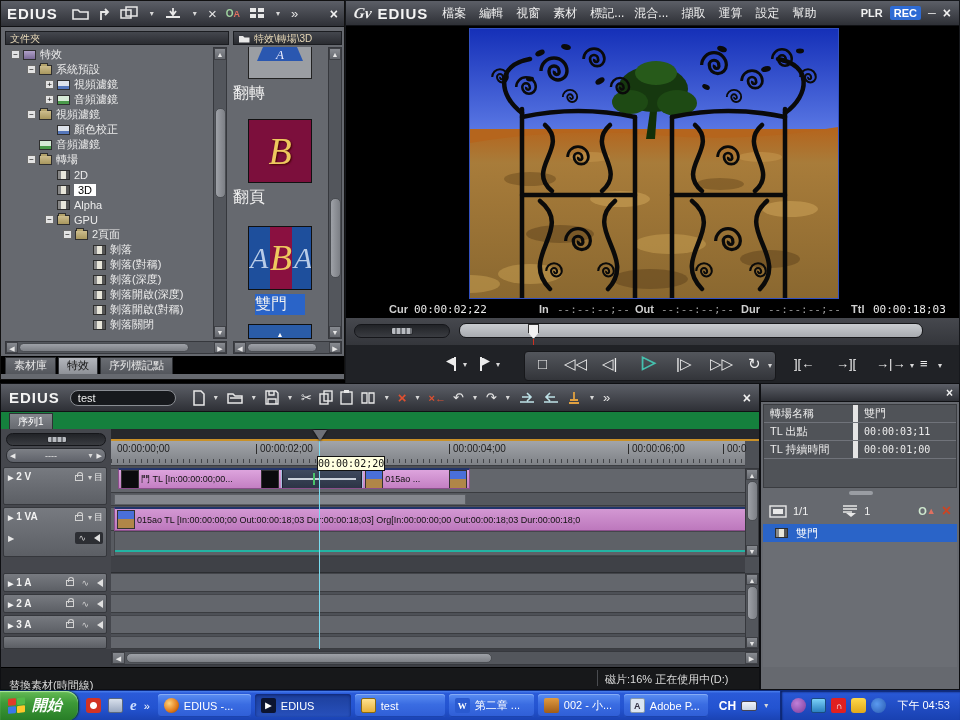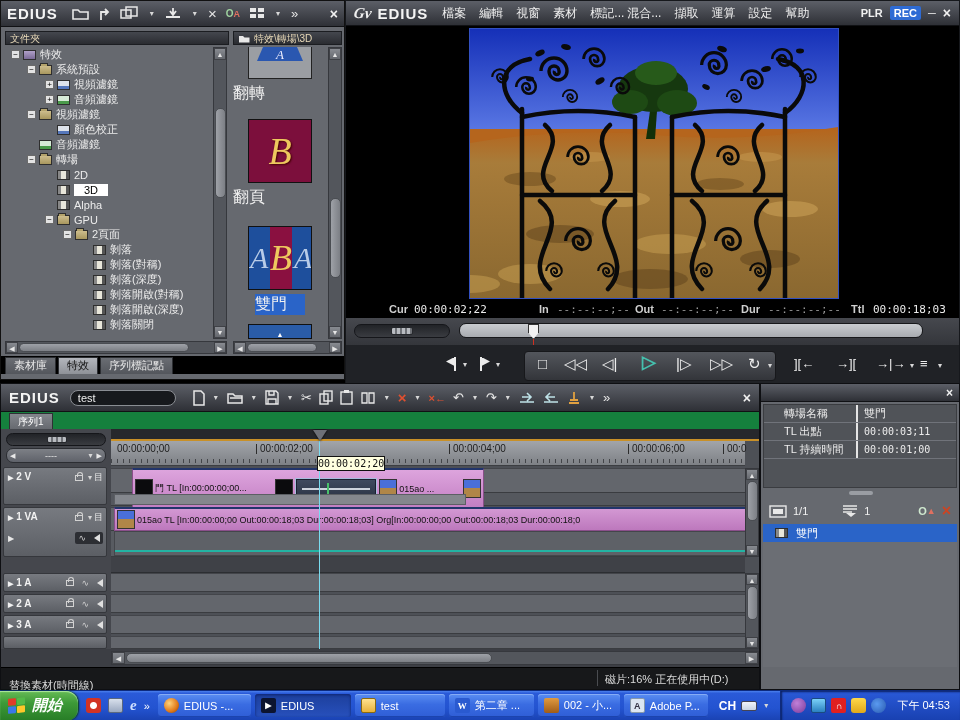--- a/index.html
+++ b/index.html
@@ -17,21 +17,21 @@
   .tree{font-size:11px;color:#ececec}
   .trow{height:15px;display:flex;align-items:center}
   .exp{width:9px;height:9px;background:#e3e3e3;border:1px solid #6b6b6b;color:#000;font-size:8px;line-height:7px;text-align:center;margin-right:3px;flex:none}
   .tico{width:13px;height:10px;margin-right:4px;flex:none;border:1px solid #2e2e2e;position:relative}
   .ico-folder{background:linear-gradient(#cdbd8d,#a8975e)}
   .ico-folder::before{content:'';position:absolute;top:-3px;left:0;width:6px;height:2px;background:#b3a36c;border:1px solid #2e2e2e;border-bottom:none}
   .ico-root{background:linear-gradient(#b0a0c8,#7a6a96)}
   .ico-vf{background:#dde2ea;box-shadow:inset 0 -3px #5577bb}
   .ico-af{background:#d7ead7;box-shadow:inset 0 -3px #4a9a4a}
   .ico-tr{background:#e8e6da;box-shadow:inset 3px 0 #888, inset -3px 0 #555}
-  .sel-node{background:#fff;color:#000;padding:0 10px}
+  .sel-node{background:#fff;color:#000;padding:0 4px}
   .sbtrack{background:#53565c;border:1px solid #36383d}
   .sbthumb{background:linear-gradient(90deg,#9ea1a7,#7c7f85);border:1px solid #4a4d52;border-radius:5px}
   .sbthumb.h{background:linear-gradient(#9ea1a7,#7c7f85)}
   .sbbtn{background:linear-gradient(#888b91,#65686e);border:1px solid #3f4146;color:#e6e6e6;font-size:7px;text-align:center;line-height:11px}
   .fxtab{height:17px;padding:0 8px;font-size:11px;color:#e8e8e8;background:linear-gradient(#6a6d73,#53565c);border:1px solid #2c2e32;border-bottom:none;display:flex;align-items:center}
   .fxtab.on{background:linear-gradient(#b3b6bc,#8f9298);color:#101010}
   .thumblabel{font-size:16px;color:#f0f0f0;text-align:left}
   
   .menuitem{color:#f0f0f0;font-size:12px;margin-right:13px}
   .tclabel{color:#cfcfcf;font-size:11px;font-weight:bold}
@@ -52,21 +52,21 @@
   .clip{background:linear-gradient(#dda4dd,#c37fc3);border:1px solid #8a4f8a;border-top:2px solid #22356b;font-size:9px;color:#111;display:flex;align-items:center;overflow:hidden;white-space:nowrap}
   .blackthumb{width:18px;height:19px;background:#0b0b0d;border:1px solid #333;flex:none;margin:0 2px}
   .mini-land{width:18px;height:19px;flex:none;margin:0 2px;border:1px solid #333;background:linear-gradient(180deg,#4a6fd8 0 45%,#b08648 45% 100%)}
   .transition-box{background:linear-gradient(#404b60,#2b3344);border:1px solid #a8bedd;box-shadow:inset 0 0 0 1px #1a2030;position:relative;flex:none}
   .transition-box::before{content:'';position:absolute;left:6px;right:6px;top:9px;height:2px;background:#cdd3dc}
   .transition-box::after{content:'';position:absolute;left:38%;top:4px;bottom:4px;width:2px;background:#49c26a}
   .statusbar{background:#17181a;border-top:1px solid #000;color:#dcdcdc;font-size:11px}
   .tooltip{background:#ffffdf;border:1px solid #111;color:#111;font-size:10px;line-height:13px;text-align:center;font-family:"DejaVu Sans Mono",monospace}
   
   .iprow{display:flex;height:18px;border-bottom:1px solid #70737a;font-size:11px;color:#ececec;align-items:center}
-  .iprow .l{width:94px;padding-left:20px;border-right:2px solid #e5e5e5;height:100%;display:flex;align-items:center}
+  .iprow .l{width:94px;padding-left:6px;border-right:5px solid #e5e5e5;height:100%;display:flex;align-items:center}
   .iprow .v{padding-left:6px;font-family:"DejaVu Sans Mono",monospace;font-size:10px}
   
   .taskbar{background:linear-gradient(#4a80ee,#2a5ad8 8%,#2353d0 60%,#1a43b4);border-top:1px solid #0d2a7e}
   .startbtn{background:linear-gradient(#66bb55,#3d9a38 40%,#277c26);border-radius:0 12px 12px 0;box-shadow:inset 0 1px 1px #b0e8a0,1px 0 2px #0a3a0a;color:#fff;font-weight:bold;font-style:italic;font-size:15px;display:flex;align-items:center;gap:6px;padding:0 16px 0 8px}
   .winflag{width:18px;height:16px;display:grid;grid-template-columns:8px 8px;grid-template-rows:7px 7px;gap:1px;transform:skewY(-6deg)}
   .winflag span{border-radius:1px}
   .taskbtn{height:23px;border-radius:3px;background:linear-gradient(#5a8ef2,#3a6ce2 45%,#2f5ed6);box-shadow:inset 0 1px #86acf6,inset 0 -1px #1c44ae;color:#fff;font-size:11px;display:flex;align-items:center;gap:5px;padding:0 6px;overflow:hidden;white-space:nowrap}
   .taskbtn.on{background:linear-gradient(#1d3f9c,#2750bc);box-shadow:inset 0 1px 3px #0d2470}
   .ticon{width:15px;height:15px;flex:none;border-radius:2px;display:flex;align-items:center;justify-content:center;font-size:9px;font-weight:bold}
   .trayicon{width:15px;height:15px;border-radius:2px;flex:none;display:flex;align-items:center;justify-content:center;font-size:9px;color:#fff}
@@ -183,25 +183,25 @@
     <div class="trow" style="padding-left:88px">
         <span class="tico ico-tr"></span>
         <span>剝落(對稱)</span>
       </div>
     <div class="trow" style="padding-left:88px">
         <span class="tico ico-tr"></span>
         <span>剝落(深度)</span>
       </div>
     <div class="trow" style="padding-left:88px">
         <span class="tico ico-tr"></span>
+        <span>剝落開啟(深度)</span>
+      </div>
+    <div class="trow" style="padding-left:88px">
+        <span class="tico ico-tr"></span>
         <span>剝落開啟(對稱)</span>
-      </div>
-    <div class="trow" style="padding-left:88px">
-        <span class="tico ico-tr"></span>
-        <span>剝落開啟(深度)</span>
       </div>
     <div class="trow" style="padding-left:88px">
         <span class="tico ico-tr"></span>
         <span>剝落關閉</span>
       </div>
   </div>
   <div class="ab sbtrack" style="left:212px;top:46px;width:14px;height:292px">
     <div class="ab sbbtn" style="left:0;top:0;width:12px;height:12px">▲</div>
     <div class="ab sbthumb" style="left:1px;top:60px;width:11px;height:90px"></div>
     <div class="ab sbbtn" style="left:0;bottom:0;width:12px;height:12px">▼</div>
@@ -270,21 +270,21 @@
 </div>
 
 <div class="ab" style="left:345px;top:0;width:615px;height:383px;background:#0b0b0d;border:1px solid #16181c">
   <div class="ab titlebar flex" style="left:0;top:0;right:0;height:25px;padding:0 8px">
     <span style="color:#f0f0f0;font-family:'Liberation Serif',serif;font-style:italic;font-weight:bold;font-size:15px;transform:skewX(-8deg);margin-right:6px">Gv</span>
     <span class="brand" style="margin-right:14px">EDIUS</span>
     <span class="menuitem">檔案</span>
     <span class="menuitem">編輯</span>
     <span class="menuitem">視窗</span>
     <span class="menuitem">素材</span>
-    <span class="menuitem" style="margin-right:3px">標記...</span>
+    <span class="menuitem" style="margin-right:10px">標記...</span>
     <span class="menuitem">混合...</span>
     <span class="menuitem">擷取</span>
     <span class="menuitem">運算</span>
     <span class="menuitem">設定</span>
     <span class="menuitem">幫助</span>
     <span class="flex" style="margin-left:auto;gap:7px">
       <span style="color:#f0f0f0;font-size:11px;font-weight:bold">PLR</span>
       <span style="color:#fff;font-size:11px;font-weight:bold;background:#2e6bd4;padding:1px 4px;border-radius:2px">REC</span>
       <span class="closex" style="font-size:11px">─</span>
       <span class="closex">×</span>
@@ -570,21 +570,21 @@
     <div class="ab trackrow" style="left:0;top:39px;right:14px;height:25px"></div>
     <div class="ab" style="left:0;top:64px;right:14px;height:13px;background:#55585e;border-bottom:1px solid #3a3c40"></div>
     <div class="ab trackrow" style="left:0;top:78px;right:14px;height:24px"></div>
     <div class="ab" style="left:0;top:102px;right:14px;height:26px;background:#585b61;border-bottom:1px solid #3a3c40"></div>
     <div class="ab" style="left:0;top:128px;right:14px;height:16px;background:#3f4147;border-bottom:1px solid #2c2e32"></div>
     <div class="ab trackrow" style="left:0;top:144px;right:14px;height:19px"></div>
     <div class="ab trackrow" style="left:0;top:165px;right:14px;height:19px"></div>
     <div class="ab trackrow" style="left:0;top:186px;right:14px;height:19px"></div>
     <div class="ab trackrow" style="left:0;top:207px;right:14px;height:13px"></div>
 
-    <div class="ab clip" style="left:21px;top:39px;width:352px;height:40px">
+    <div class="ab clip" style="left:7px;top:39px;width:352px;height:21px">
       <span class="blackthumb"></span>
       <span style="overflow:hidden;max-width:125px">門  TL [In:00:00:00;00...</span>
       <span class="blackthumb" style="margin-left:auto"></span>
       <span class="transition-box" style="width:82px;height:22px"></span>
       <span class="mini-land"></span>
       <span>015ao  ...</span>
       <span class="mini-land" style="margin-left:auto"></span>
     </div>
     <div class="ab" style="left:3px;top:65px;width:352px;height:11px;background:#84878d;border:1px solid #5c5f64"></div>
 

